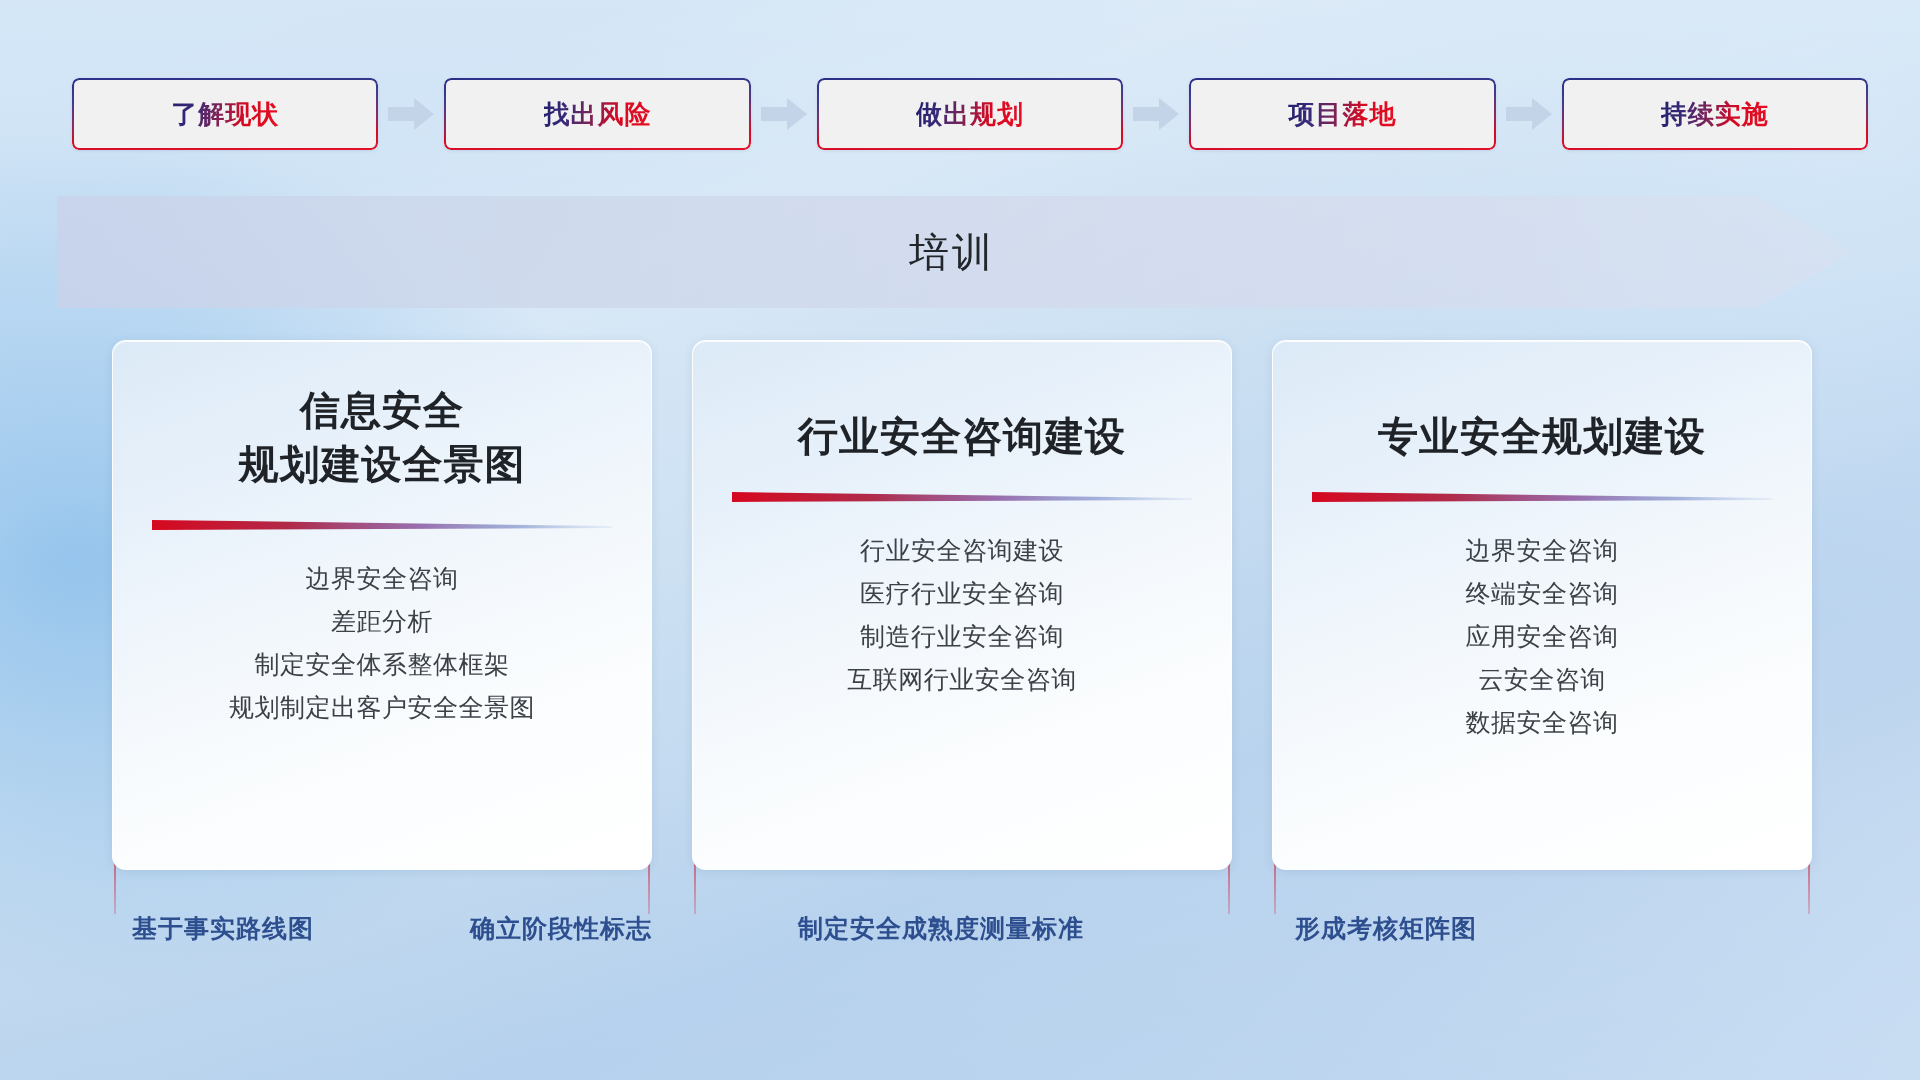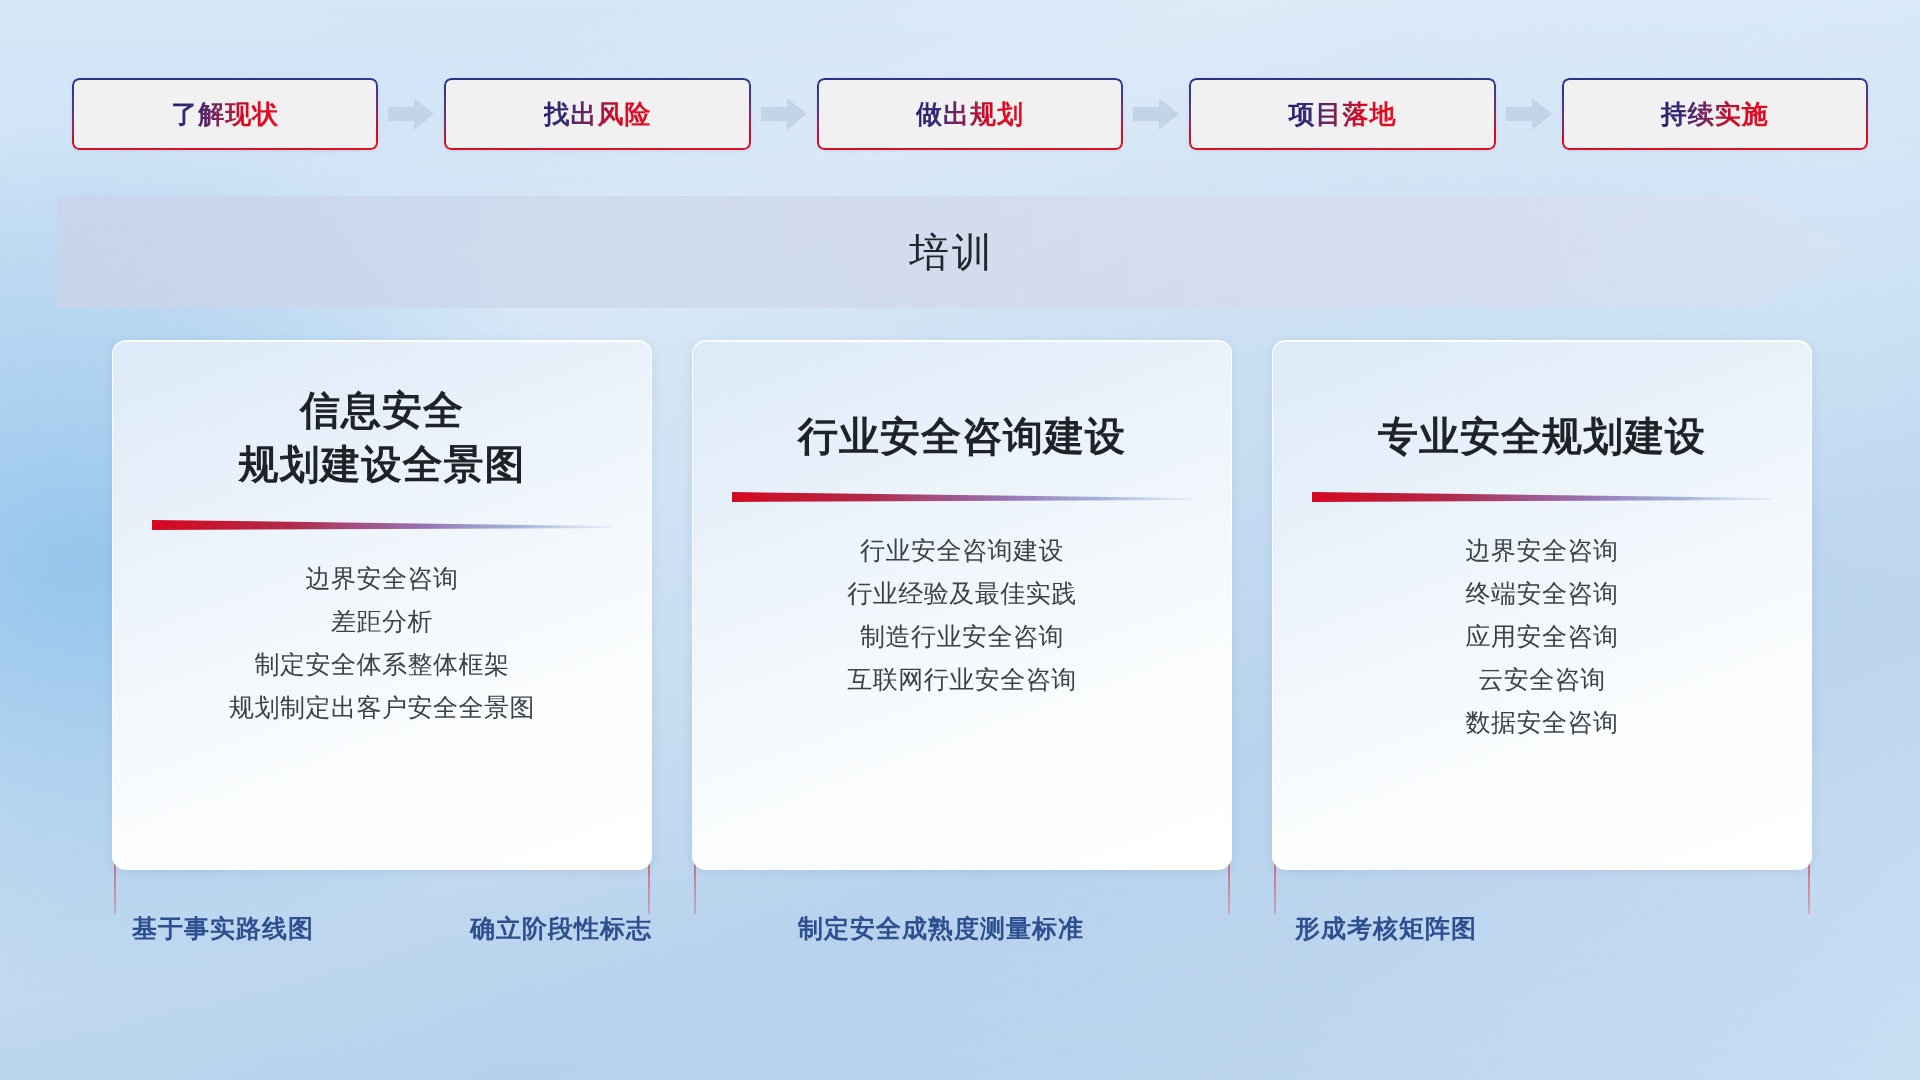--- a/index.html
+++ b/index.html
@@ -315,21 +315,21 @@
                   <stop offset="30%" stop-color="#b02a49"></stop>
                   <stop offset="58%" stop-color="#8a56a0" stop-opacity="0.85"></stop>
                   <stop offset="80%" stop-color="#6f86c4" stop-opacity="0.6"></stop>
                   <stop offset="100%" stop-color="#8fa8d8" stop-opacity="0.12"></stop>
                 </linearGradient>
               </defs>
               <path d="M0,3 L460,9 L460,11 L0,13 Z" fill="url(#dv1)"></path>
             </svg></div>
           <ul class="card-list">
             <li>行业安全咨询建设</li>
-            <li>行业经验及最佳实践</li>
+            <li>医疗行业安全咨询</li>
             <li>制造行业安全咨询</li>
             <li>互联网行业安全咨询</li>
           </ul>
         </div>
       </div>
       <div class="card-wrap">
         <div class="card">
           <div class="card-title one-line">专业安全规划建设</div>
           <div class="divider"><svg width="460" height="16" viewBox="0 0 460 16" preserveAspectRatio="none">
               <defs>

